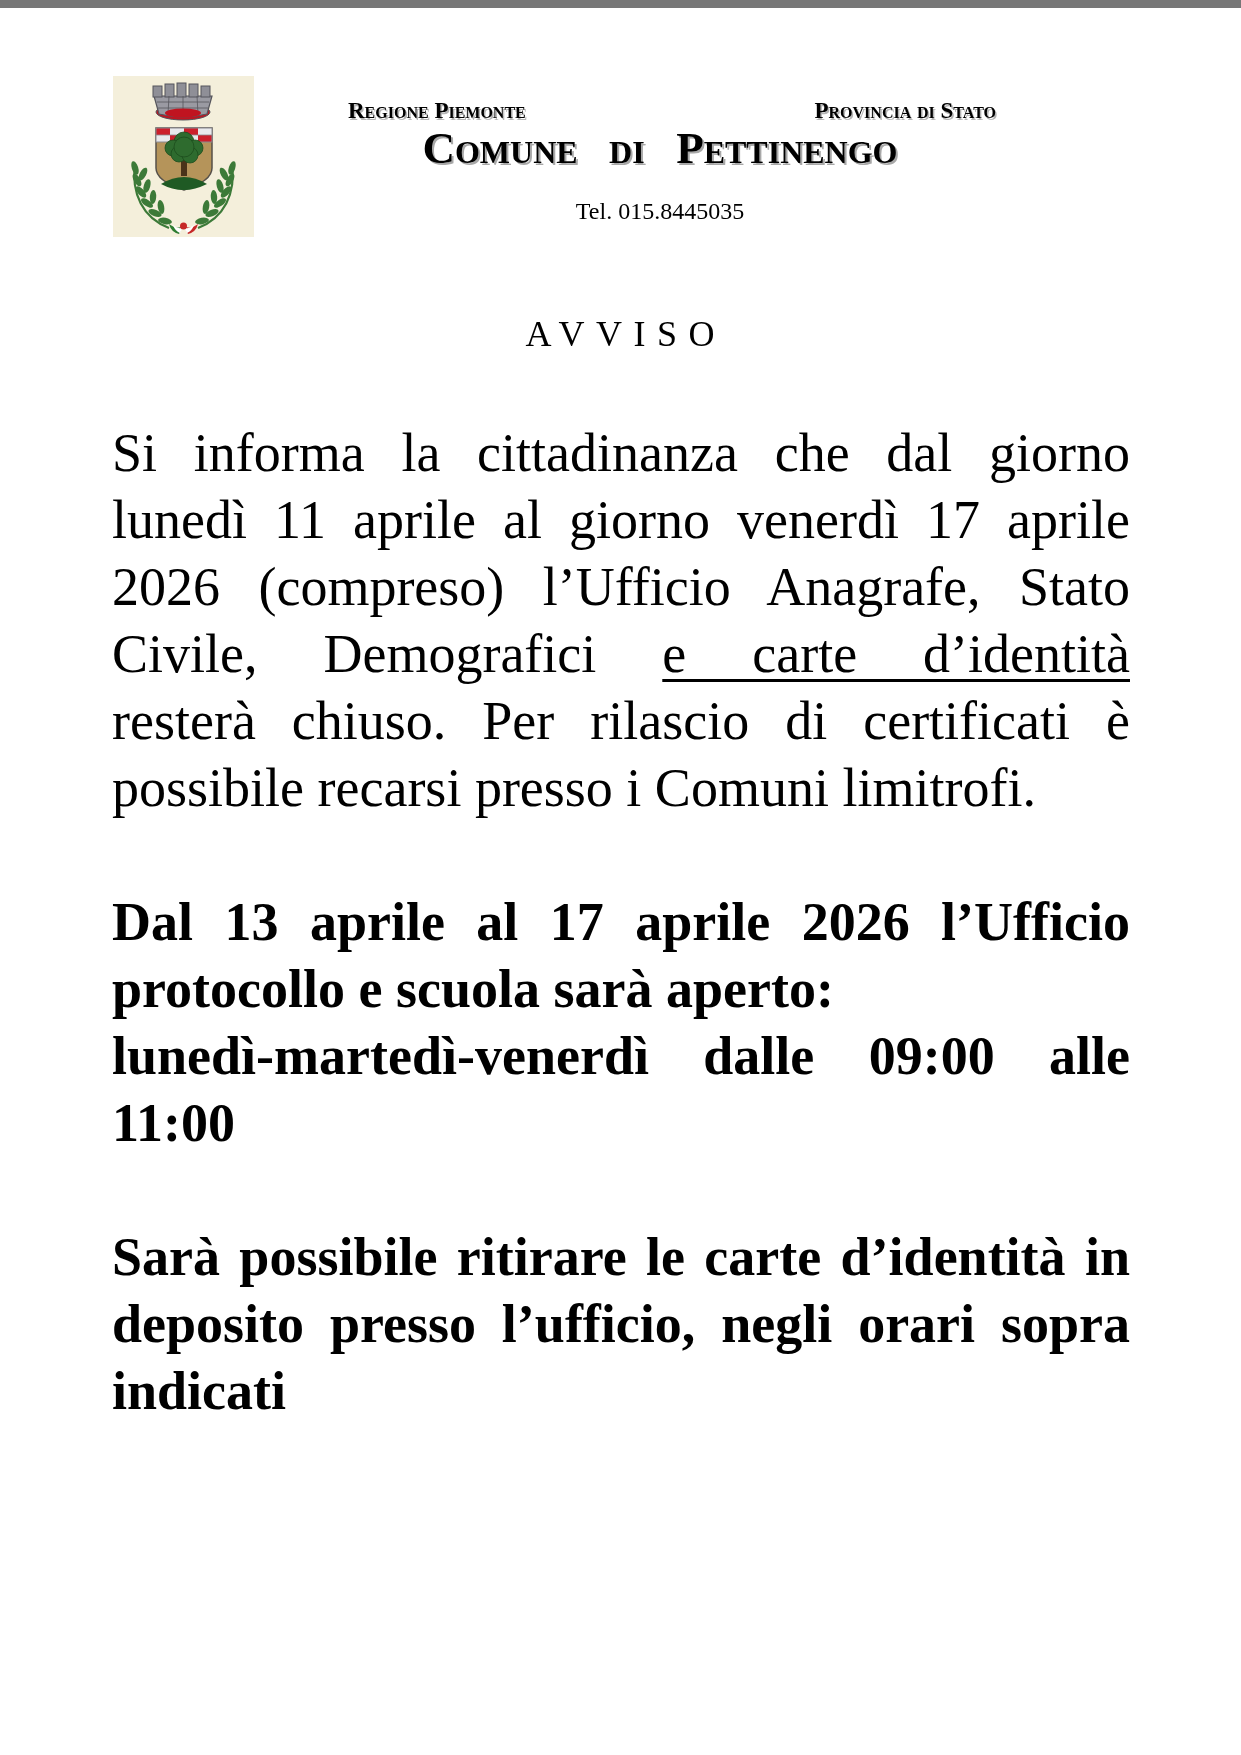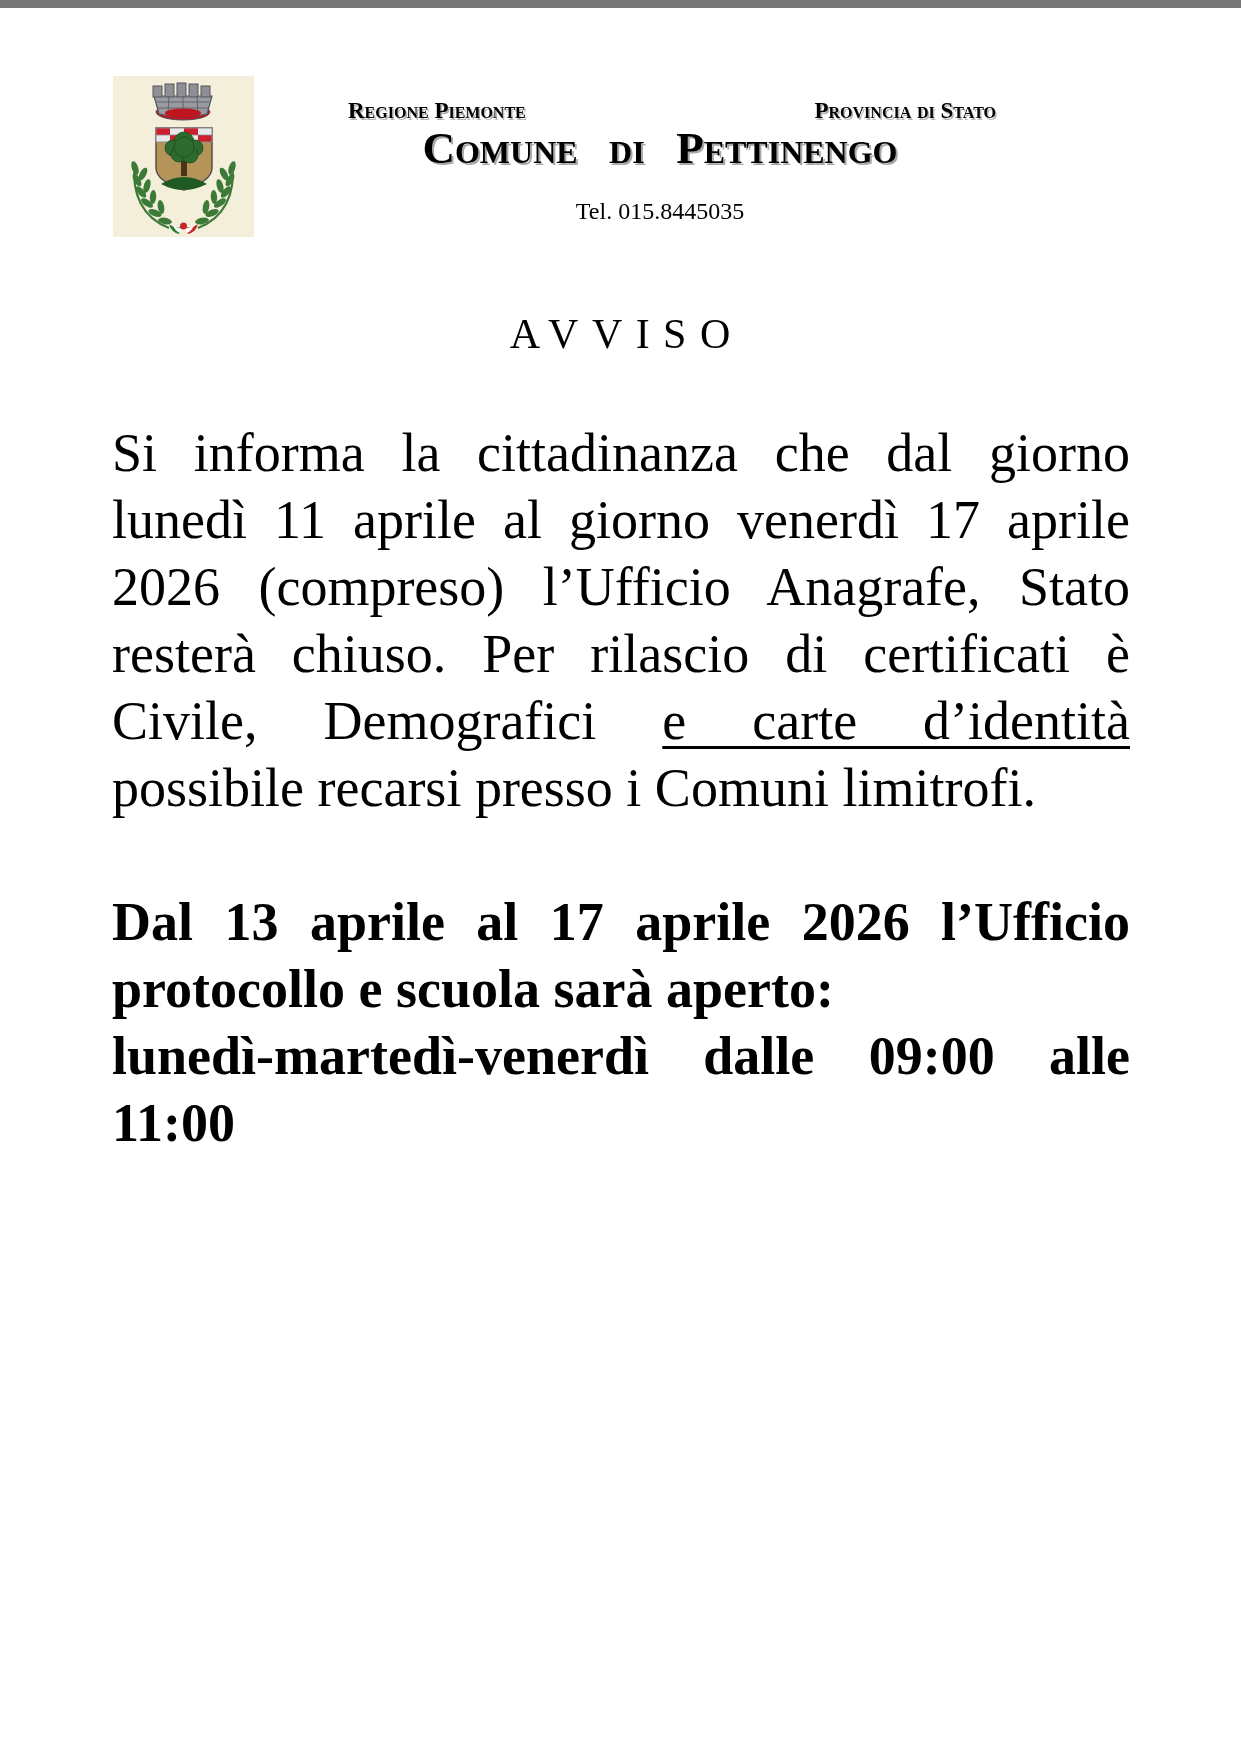--- a/index.html
+++ b/index.html
@@ -33,21 +33,21 @@
     position:absolute;left:300px;top:163px;width:720px;
     text-align:center;font-size:24px;line-height:27px;
   }
   .tel{
     position:absolute;left:300px;top:190px;width:720px;
     text-align:center;font-size:24px;line-height:27px;
   }
   
   .title{
     position:absolute;left:110px;top:299px;width:1020px;
-    text-align:center;font-size:42px;line-height:54px;
+    text-align:center;font-size:36px;line-height:54px;
     letter-spacing:0.32em;text-indent:0.32em;
   }
   
   .body{
     position:absolute;left:112px;top:412px;width:1018px;
     font-size:54px;line-height:67px;
   }
   .para + .para{margin-top:67px;font-weight:bold;}
   .line{white-space:normal;}
   .line.justify{
@@ -161,25 +161,30 @@
   <div class="muni">Comune di Pettinengo</div>
   <div class="tel">Tel. 015.8445035</div>
 
   <div class="title">AVVISO</div>
 
   <div class="body">
       <div class="para">
         <div class="line justify"><span>Si informa la cittadinanza che dal giorno</span></div>
         <div class="line justify"><span>lunedì 11 aprile al giorno venerdì 17 aprile</span></div>
         <div class="line justify"><span>2026 (compreso) l’Ufficio Anagrafe, Stato</span></div>
+        <div class="line justify"><span>Civile, Demografici </span><span class="underline">e carte d’identità</span></div>
         <div class="line justify"><span>resterà chiuso. Per rilascio di certificati è</span></div>
-        <div class="line justify"><span>Civile, Demografici </span><span class="underline">e carte d’identità</span></div>
         <div class="line"><span>possibile recarsi presso i Comuni limitrofi.</span></div>
       </div>
       <div class="para">
         <div class="line justify"><span>Dal 13 aprile al 17 aprile 2026 l’Ufficio</span></div>
         <div class="line"><span>protocollo e scuola sarà aperto:</span></div>
         <div class="line justify"><span>lunedì-martedì-venerdì dalle 09:00 alle</span></div>
         <div class="line"><span>11:00</span></div>
       </div>
+      <div class="para">
+        <div class="line justify"><span>Sarà possibile ritirare le carte d’identità in</span></div>
+        <div class="line justify"><span>deposito presso l’ufficio, negli orari sopra</span></div>
+        <div class="line"><span>indicati</span></div>
+      </div>
     </div>
 
 </div>
 
 </body></html>

